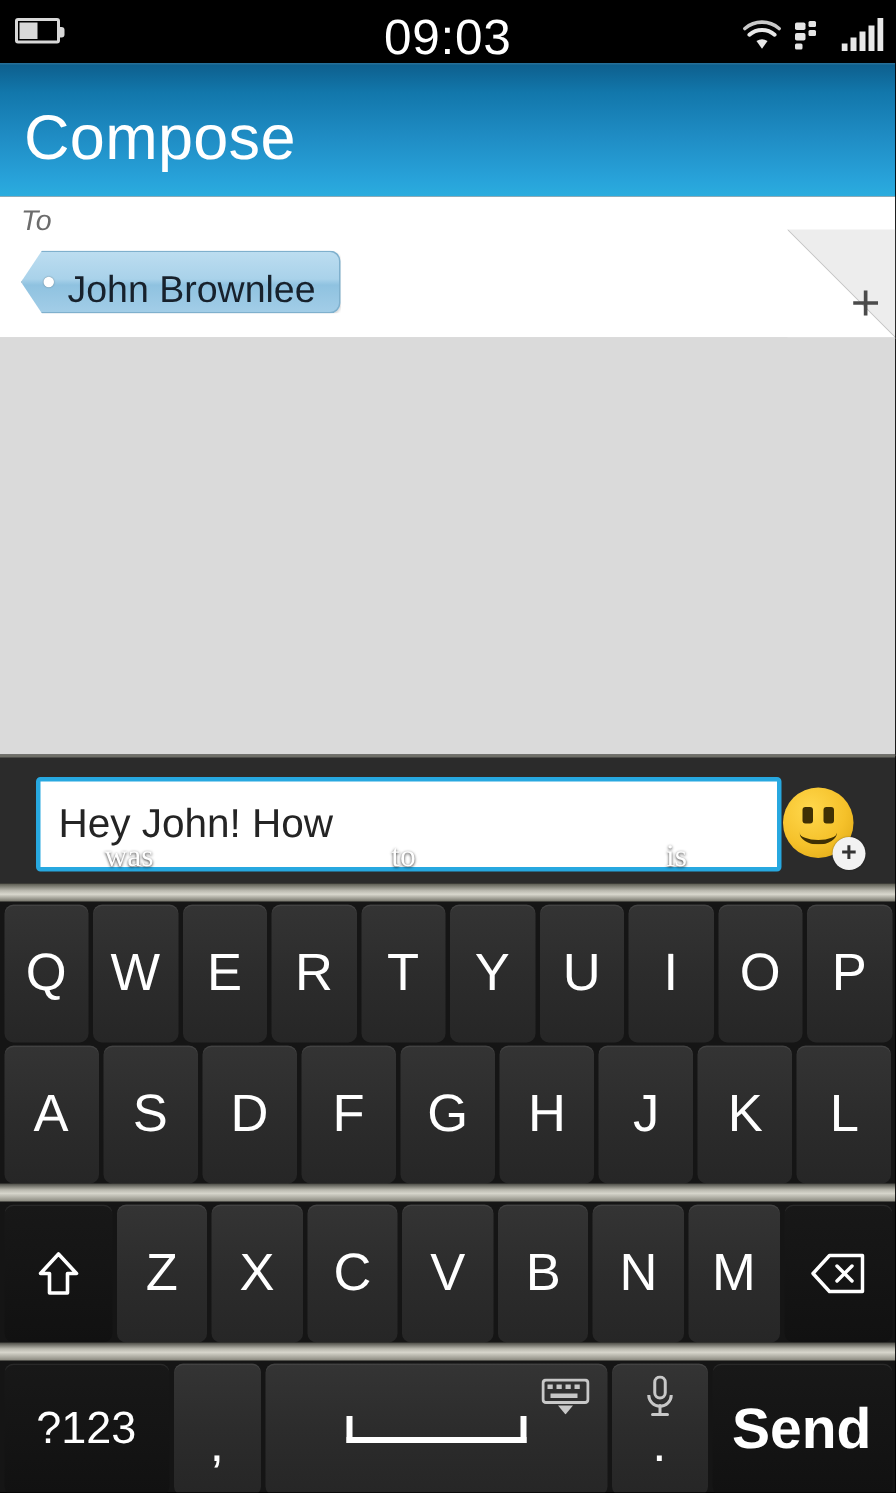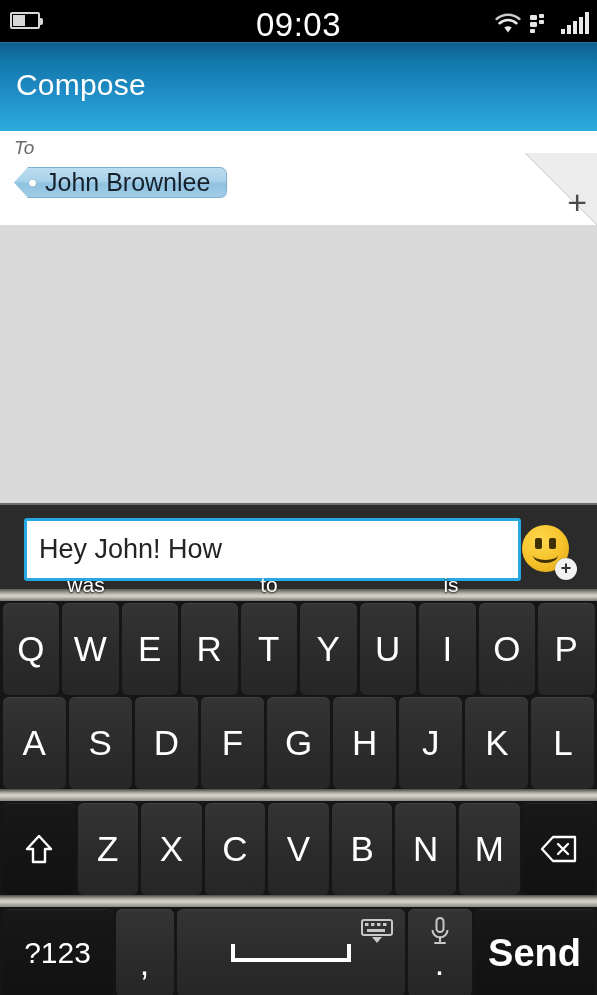--- a/index.html
+++ b/index.html
@@ -72,21 +72,21 @@
     position: absolute;
     left: 0; top: 42px;
     width: 597px; height: 89px;
     background: linear-gradient(to bottom, #0d5e8c 0%, #1277ab 22%, #1f8cc4 55%, #28a3da 88%, #2badde 100%);
     box-shadow: inset 0 1px 0 rgba(255,255,255,0.10);
   }
   .header-title {
     position: absolute;
     left: 16px; top: 26px;
     color: #ffffff;
-    font-size: 30px;
+    font-size: 42px;
     font-weight: 400;
     letter-spacing: 0.2px;
   }
 
   
   .to-area {
     position: absolute;
     left: 0; top: 131px;
     width: 597px; height: 94px;
     background: #ffffff;
@@ -96,23 +96,23 @@
   .to-label {
     position: absolute;
     left: 14px; top: 6px;
     font-style: italic;
     color: #6c6c6c;
     font-size: 19px;
   }
   .recipient-chip {
     position: absolute;
     left: 14px; top: 36px;
-    height: 31px;
+    height: 42px;
     display: flex;
-    align-items: flex-start;
+    align-items: flex-end;
     padding: 0 16px 0 30px;
     background: linear-gradient(to bottom, #bcddf0 0%, #a9d2ea 45%, #8fc2e0 55%, #a2cde7 100%);
     border: 1px solid #7fb0cd;
     border-radius: 0 7px 7px 0;
     box-sizing: border-box;
     box-shadow: 0 1px 2px rgba(0,0,0,0.18);
     clip-path: polygon(14px 0, 100% 0, 100% 100%, 14px 100%, 0 50%);
   }
   .chip-dot {
     position: absolute;
@@ -267,26 +267,27 @@
   .key.send  { flex: 0 0 120px; font-size: 38px; font-weight: 600; }
   .key.bottom { height: 88px; }
 
   .pred-strip {
     position: relative;
     width: 597px; height: 12px;
     background: linear-gradient(to bottom, #59594f 0%, #bbbab0 40%, #d8d7cd 60%, #77766c 100%);
   }
   .pred-word {
     position: absolute;
-    bottom: 4px;
+    bottom: 18px;
     transform: translateX(-50%);
     color: #ffffff;
     font-size: 21px;
     text-shadow: 0 1px 2px rgba(0,0,0,0.85);
     white-space: nowrap;
+    font-family: Liberation Serif, serif;
   }
 
   .space-glyph {
     width: 120px; height: 18px;
     border: 0 solid #ffffff;
     border-left-width: 4px;
     border-right-width: 4px;
     border-bottom-width: 4px;
     box-sizing: border-box;
   }

